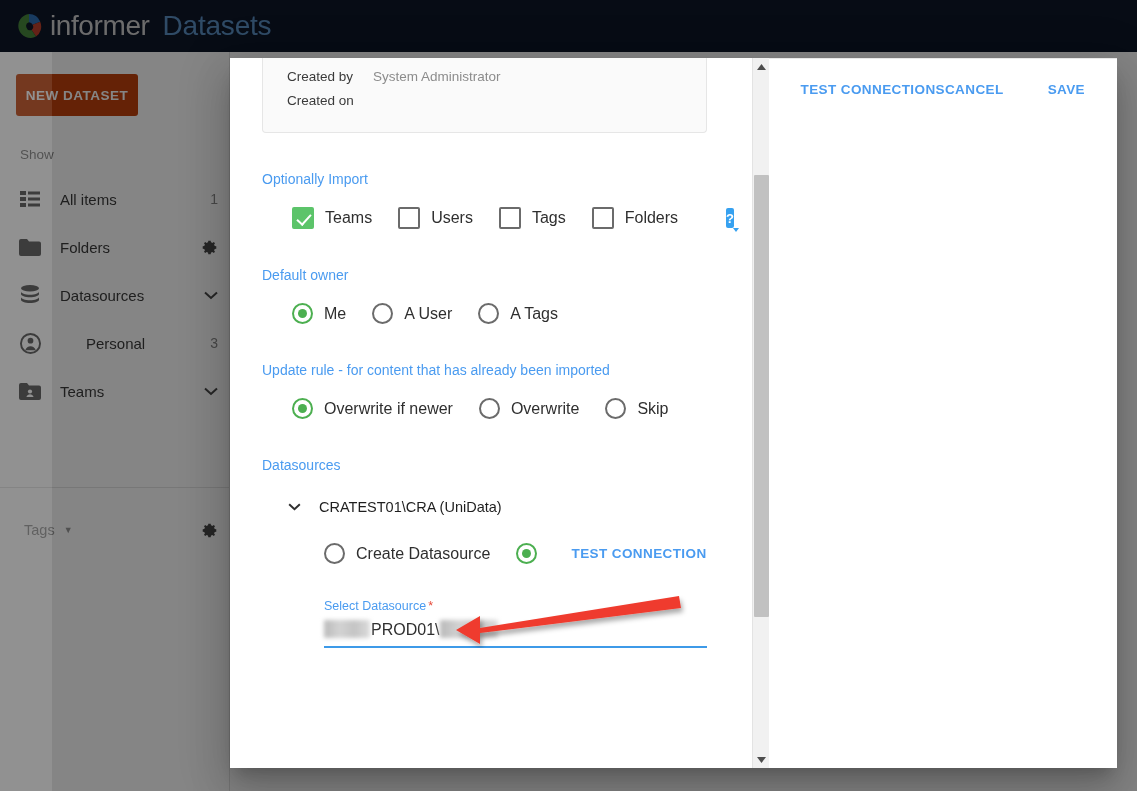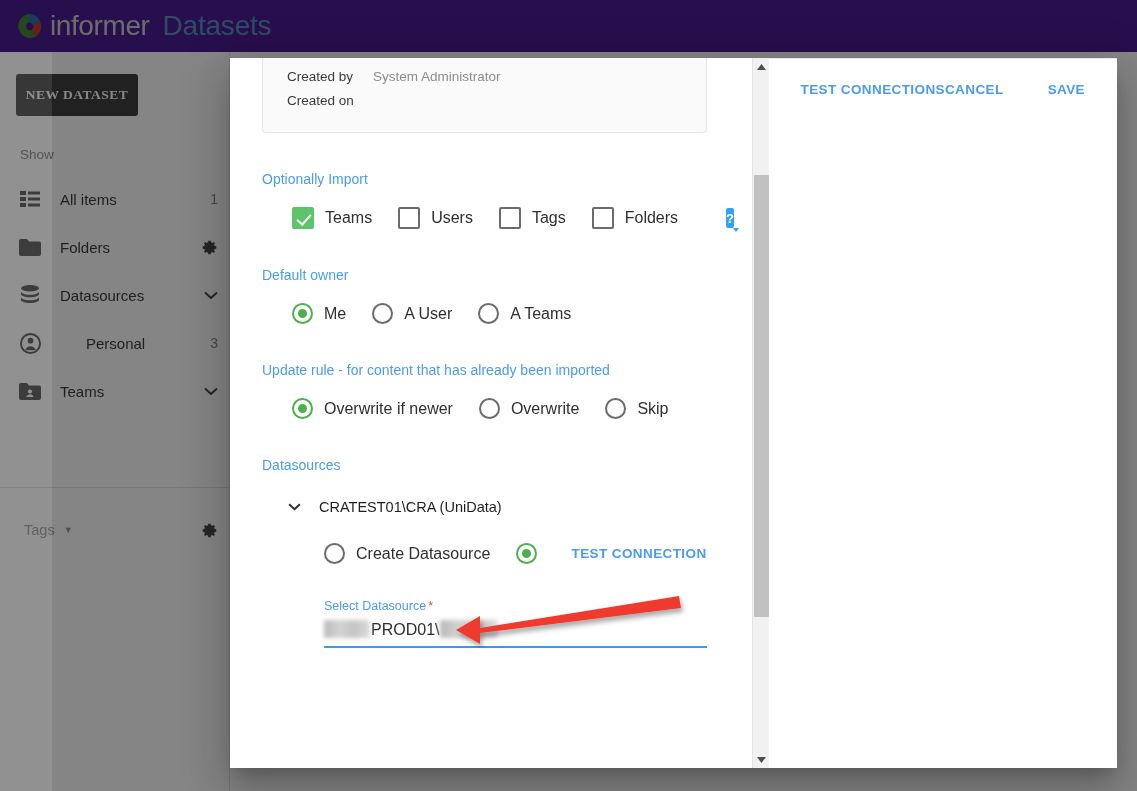--- a/index.html
+++ b/index.html
@@ -19,21 +19,21 @@
   
   #app-root {
     position: absolute;
     inset: 0;
     background: #ffffff;
   }
   #topbar {
     position: absolute;
     left: 0; top: 0;
     width: 1137px; height: 52px;
-    background: #4c1d95;
+    background: #0f172a;
     display: flex;
     align-items: center;
     padding-left: 14px;
     box-sizing: border-box;
     z-index: 2;
   }
   #logo-mark {
     width: 30px; height: 30px;
     margin-right: 6px;
     flex: 0 0 auto;
@@ -450,21 +450,21 @@
         <path d="M22 25.5 A12 12 0 1 1 15 3 L15 11.2 A4 4 0 1 0 17.6 19 Z" fill="#4a8a3e"></path>
       </svg>
     </span>
     <span class="brand-informer">informer</span>
     <span class="brand-app">Datasets</span>
   </div>
 
   <div id="content-area"></div>
 
   <div id="sidebar">
-    <button style="position:absolute;left:16px;top:22px;width:122px;height:42px;background:#404040;color:#fff;border:none;border-radius:3px;font-size:13.5px;font-weight:bold;letter-spacing:.5px;cursor:pointer;font-family:Liberation Serif, serif;">NEW DATASET</button>
+    <button style="position:absolute;left:16px;top:22px;width:122px;height:42px;background:#c2410c;color:#fff;border:none;border-radius:3px;font-size:13.5px;font-weight:bold;letter-spacing:.5px;cursor:pointer;font-family:Liberation Sans, sans-serif;">NEW DATASET</button>
 
     <div class="nav-section-label">Show</div>
 
     <div class="nav-item" style="top:123px;">
       <span class="nav-icon">
         <svg width="20" height="16" viewBox="0 0 20 16" fill="currentColor">
           <rect x="0" y="0" width="6" height="4"></rect>
             <rect x="8" y="0.5" width="12" height="3"></rect>
           <rect x="0" y="6" width="6" height="4"></rect>
             <rect x="8" y="6.5" width="12" height="3"></rect>
@@ -581,21 +581,21 @@
         <span class="help-bubble">?</span>
       </div>
 
       <div class="section-label">Default owner</div>
       <div class="radio-row">
         <span class="rdo selected"></span>
         <span class="radio-text">Me</span>
         <span class="rdo"></span>
         <span class="radio-text">A User</span>
         <span class="rdo"></span>
-        <span class="radio-text">A Teams</span>
+        <span class="radio-text">A Tags</span>
       </div>
 
       <div class="section-label">Update rule - for content that has already been imported</div>
       <div class="radio-row">
         <span class="rdo selected"></span>
         <span class="radio-text">Overwrite if newer</span>
         <span class="rdo"></span>
         <span class="radio-text">Overwrite</span>
         <span class="rdo"></span>
         <span class="radio-text">Skip</span>

